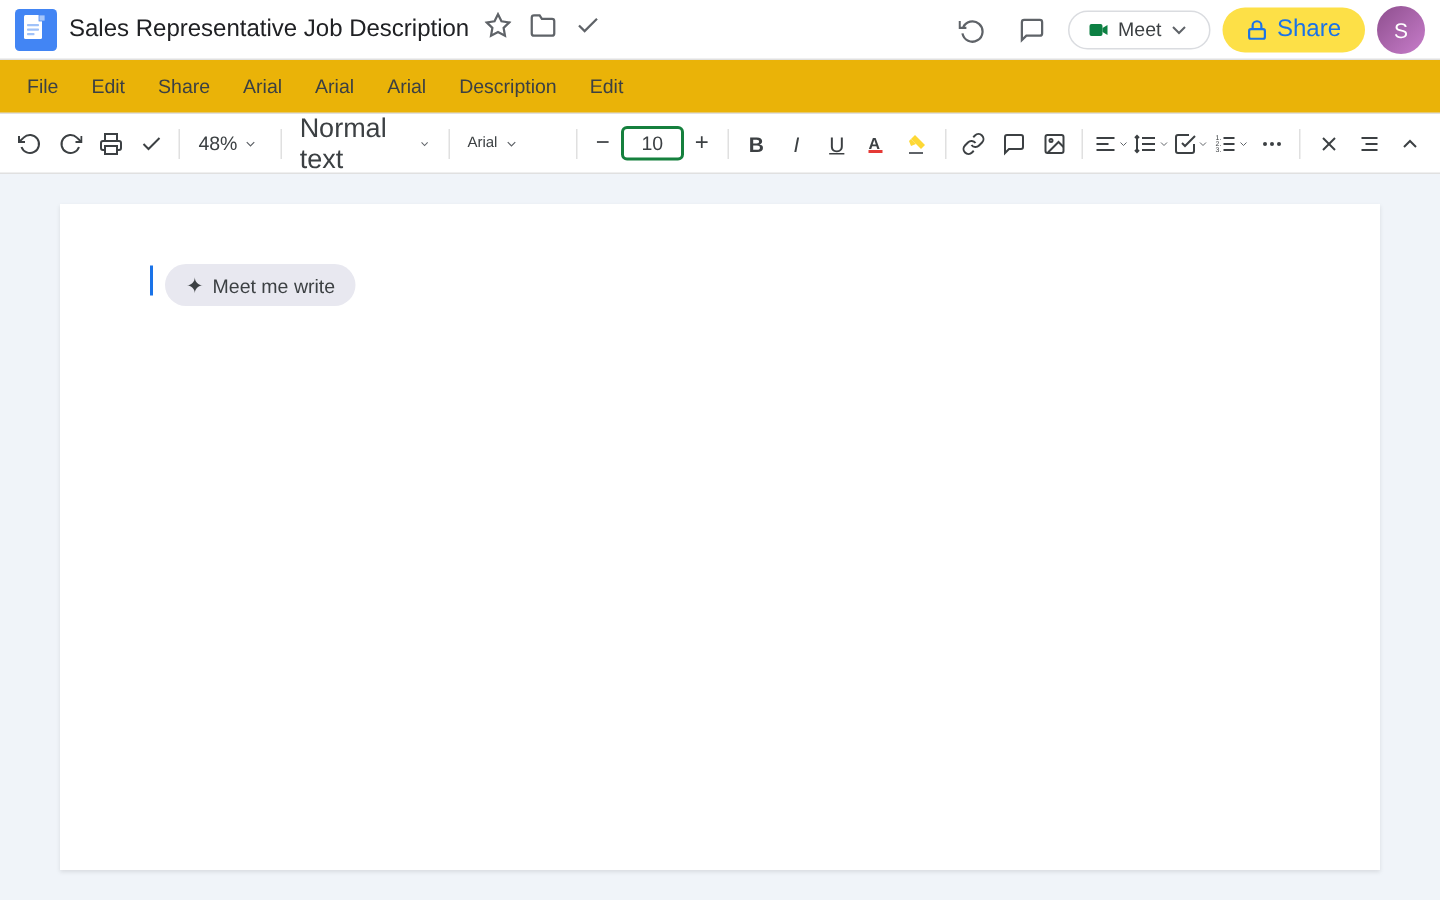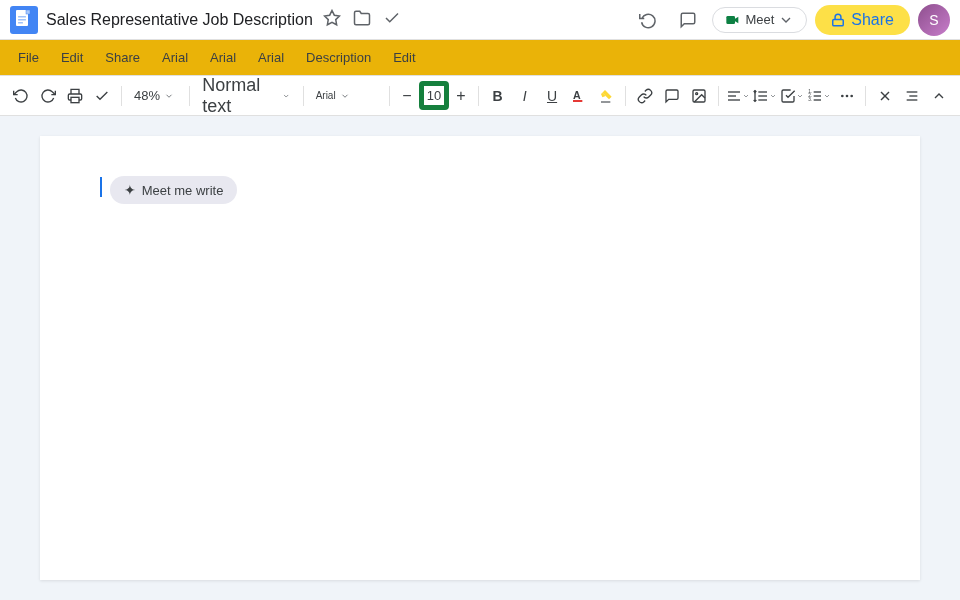--- a/index.html
+++ b/index.html
@@ -164,23 +164,23 @@
       height: 22px;
       display: flex;
       align-items: center;
       justify-content: center;
       cursor: pointer;
       border-radius: 4px;
       font-size: 16px;
       color: #3c4043;
     }
     .font-size-input {
-      width: 30px;
+      width: 42px;
       text-align: center;
-      border: 5px solid #15803d;
+      border: 2px solid #15803d;
       border-radius: 4px;
       font-size: 13px;
       padding: 2px 2px;
       color: #3c4043;
     }
 
     
     .doc-area {
       background: #f0f4f9;
       flex: 1;

